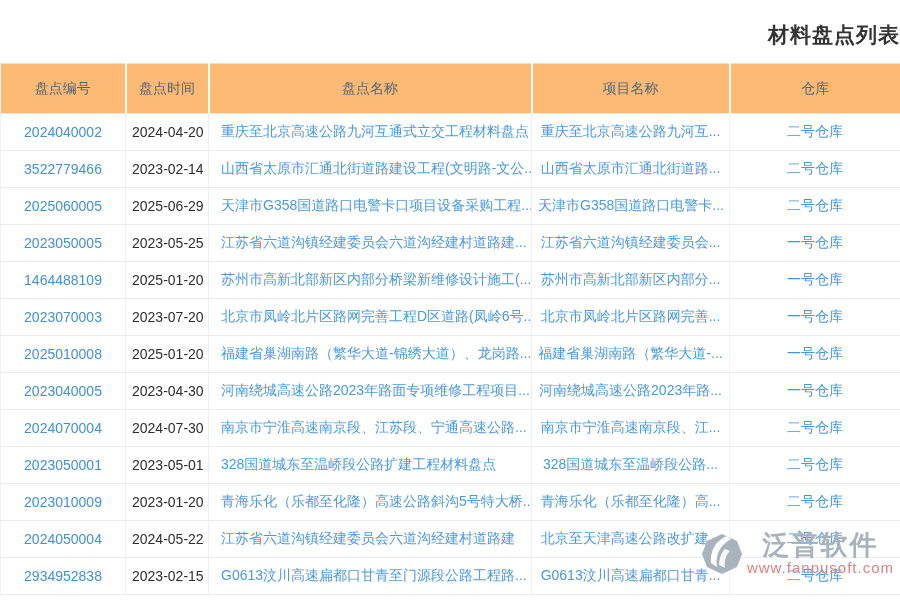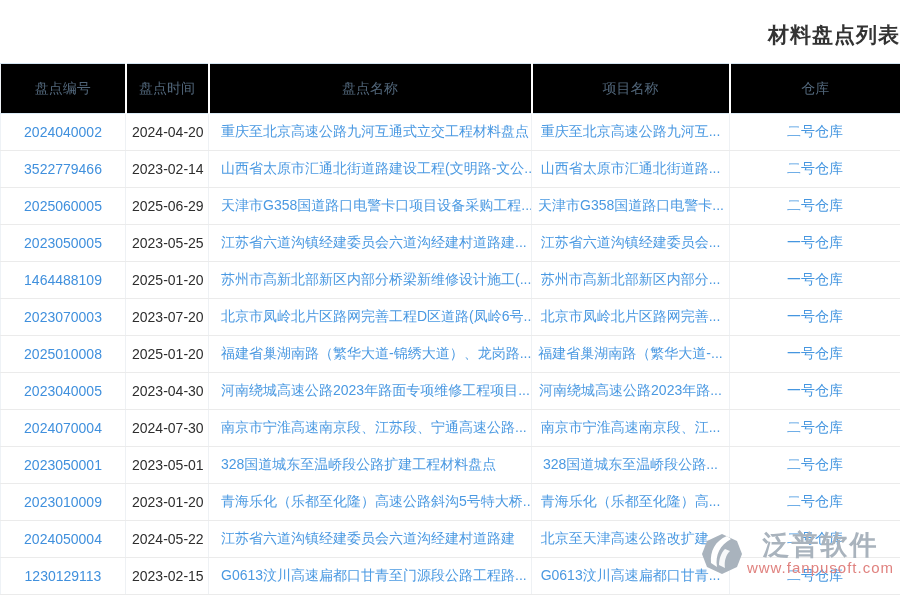--- a/index.html
+++ b/index.html
@@ -15,21 +15,21 @@
     font-size: 21px; font-weight: bold; color: #333333; letter-spacing: 1px;
   }
   table.inv-table {
     width: 900px; table-layout: fixed; border-collapse: collapse;
     border-top: 1px solid #d4e5f2;
     border-left: 1px solid #eef2f6;
     border-right: 1px solid #eef2f6;
   }
   .inv-table thead th {
     height: 50px;
-    background: #000000;
+    background: #fdba74;
     color: #51667a;
     font-size: 14px; font-weight: normal;
     border-right: 2px solid #ffffff;
     border-bottom: 1px solid #dcebf6;
     text-align: center;
   }
   .inv-table thead th:last-child { border-right: none; margin-top: 12px; }
   .inv-table tbody td {
     height: 37px;
     font-size: 14px;
@@ -179,21 +179,21 @@
 
   <tr>
     <td class="c-id"><a class="blue-link">2024050004</a></td>
     <td class="c-time">2024-05-22</td>
     <td class="c-name"><a class="blue-link">江苏省六道沟镇经建委员会六道沟经建村道路建</a></td>
     <td class="c-proj"><a class="blue-link">北京至天津高速公路改扩建...</a></td>
     <td class="c-wh"><a class="blue-link">二号仓库</a></td>
   </tr>
 
   <tr>
-    <td class="c-id"><a class="blue-link">1230129113</a></td>
+    <td class="c-id"><a class="blue-link">2934952838</a></td>
     <td class="c-time">2023-02-15</td>
     <td class="c-name"><a class="blue-link">G0613汶川高速扁都口甘青至门源段公路工程路...</a></td>
     <td class="c-proj"><a class="blue-link">G0613汶川高速扁都口甘青...</a></td>
     <td class="c-wh"><a class="blue-link">二号仓库</a></td>
   </tr>
 </tbody>
 </table>
 
 <div class="watermark">
   <svg class="wm-logo" viewBox="0 0 42 42" xmlns="http://www.w3.org/2000/svg">

